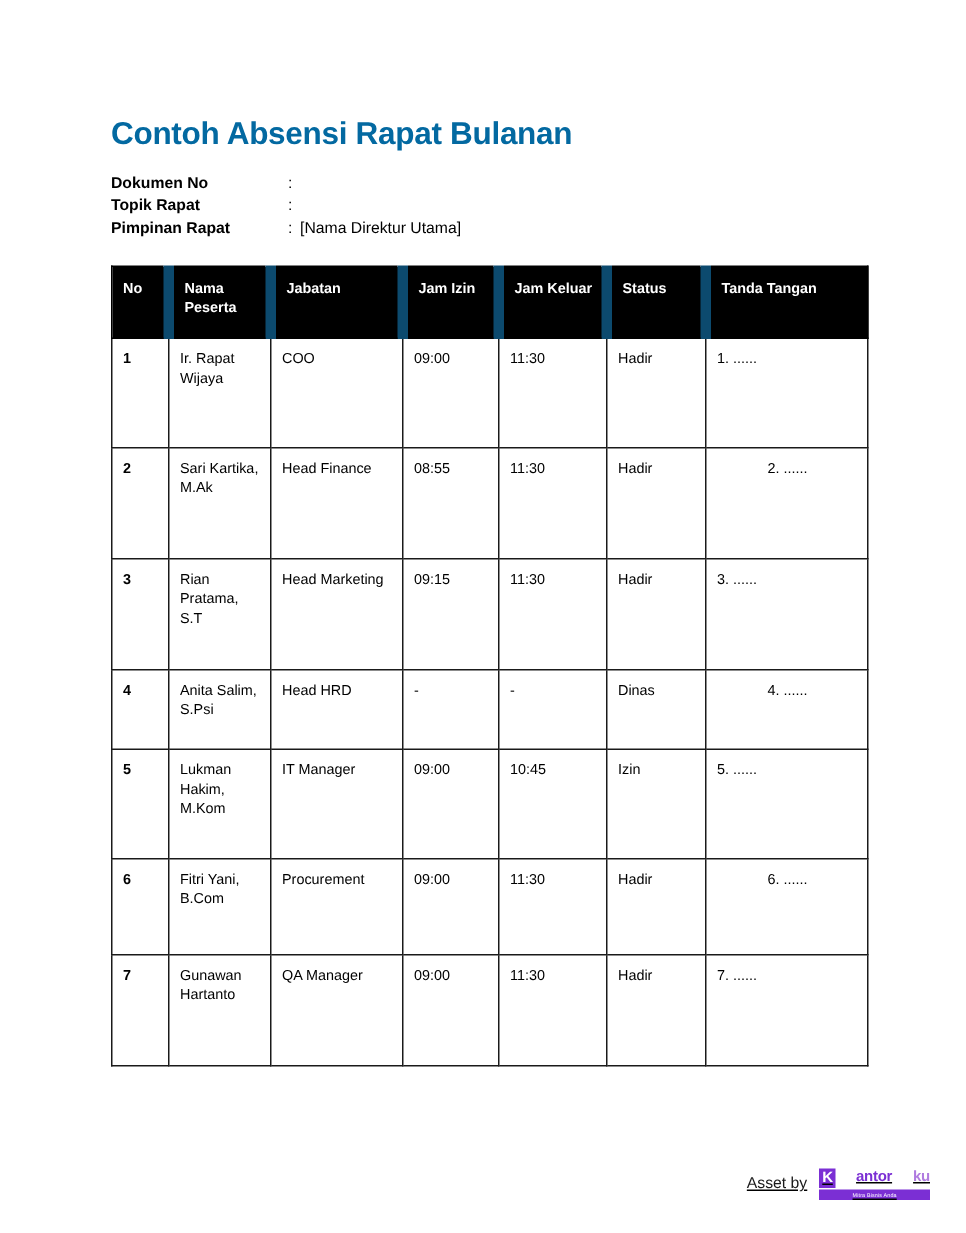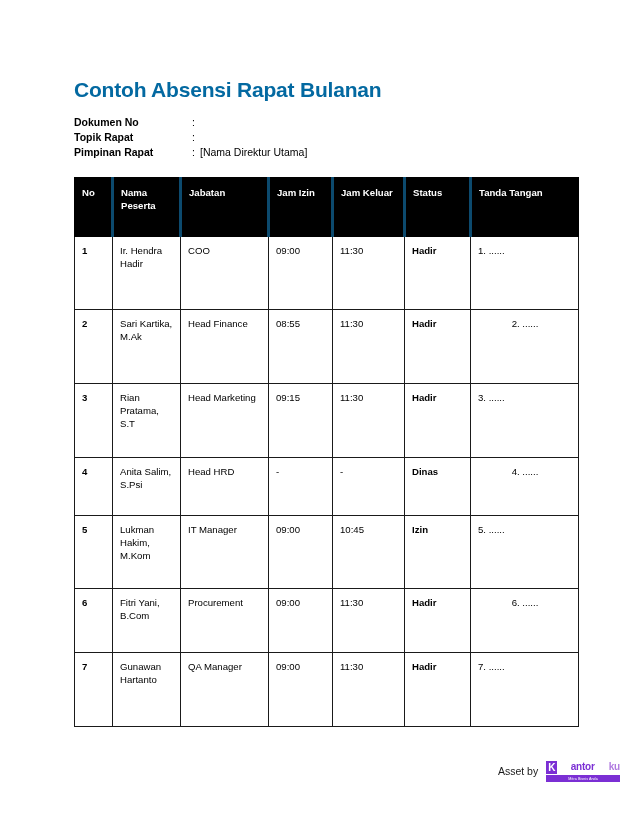--- a/index.html
+++ b/index.html
@@ -57,64 +57,65 @@
   table.attendance {
     border-collapse: collapse;
     table-layout: fixed;
     width: 504px;
     font-size: 9.6px;
   }
   table.attendance th,
   table.attendance td {
     border: 1px solid #1a1a1a;
     vertical-align: top;
-    padding: 7px 6px 24px 7px;
+    padding: 7px 6px 8px 7px;
     line-height: 13px;
     box-sizing: border-box;
   }
   table.attendance thead th {
     background: #000000;
     color: #ffffff;
     font-weight: bold;
     text-align: left;
     height: 48px;
     border-color: #000000;
     padding-top: 8px;
   }
   table.attendance thead th.sep {
-    border-left: 3px solid #0c4a6e;
+    border-left: 7px solid #0c4a6e;
   }
   col.c-no       { width: 38px; }
   col.c-nama     { width: 68px; }
   col.c-jabatan  { width: 88px; }
   col.c-masuk    { width: 64px; }
   col.c-keluar   { width: 72px; }
   col.c-status   { width: 66px; }
   col.c-ttd      { width: 108px; }
 
   td.cell-no     { font-weight: bold; }
-  td.cell-status { font-weight: bold; margin-top: 12px; }
+  td.cell-status { font-weight: normal; margin-top: 12px; }
   td.sign-center { text-align: center; }
   td.sign-left   { text-align: left; }
 
   tr.r1 td { height: 73px; }
   tr.r2 td { height: 74px; }
   tr.r3 td { height: 74px; }
   tr.r4 td { height: 53px; }
   tr.r5 td { height: 73px; }
   tr.r6 td { height: 64px; }
   tr.r7 td { height: 74px; }
 
   .footer {
     position: absolute;
     right: 24px;
-    bottom: 40px;
+    bottom: 22px;
     display: flex;
     align-items: center;
     gap: 8px;
+    text-decoration: underline;
   }
   .asset-by {
     font-size: 10.5px;
     color: #1a1a1a;
   }
   .brand {
     display: inline-flex;
     flex-direction: column;
     align-items: flex-start;
     line-height: 1;
@@ -196,21 +197,21 @@
         <th class="sep">Jabatan</th>
         <th class="sep">Jam Izin</th>
         <th class="sep">Jam Keluar</th>
         <th class="sep">Status</th>
         <th class="sep">Tanda Tangan</th>
       </tr>
     </thead>
     <tbody>
       <tr class="r1">
         <td class="cell-no">1</td>
-        <td>Ir. Hendra Hadir</td>
+        <td>Ir. Rapat Wijaya</td>
         <td>COO</td>
         <td>09:00</td>
         <td>11:30</td>
         <td class="cell-status">Hadir</td>
         <td class="sign-left">1. ......</td>
       </tr>
       <tr class="r2">
         <td class="cell-no">2</td>
         <td>Sari Kartika, M.Ak</td>
         <td>Head Finance</td>

